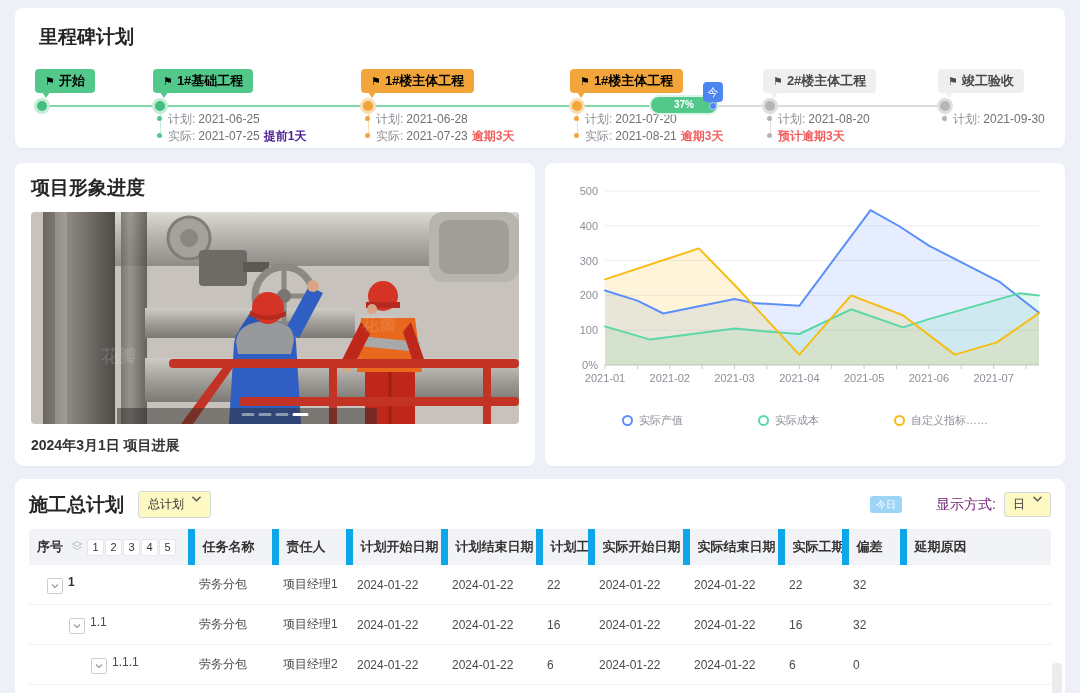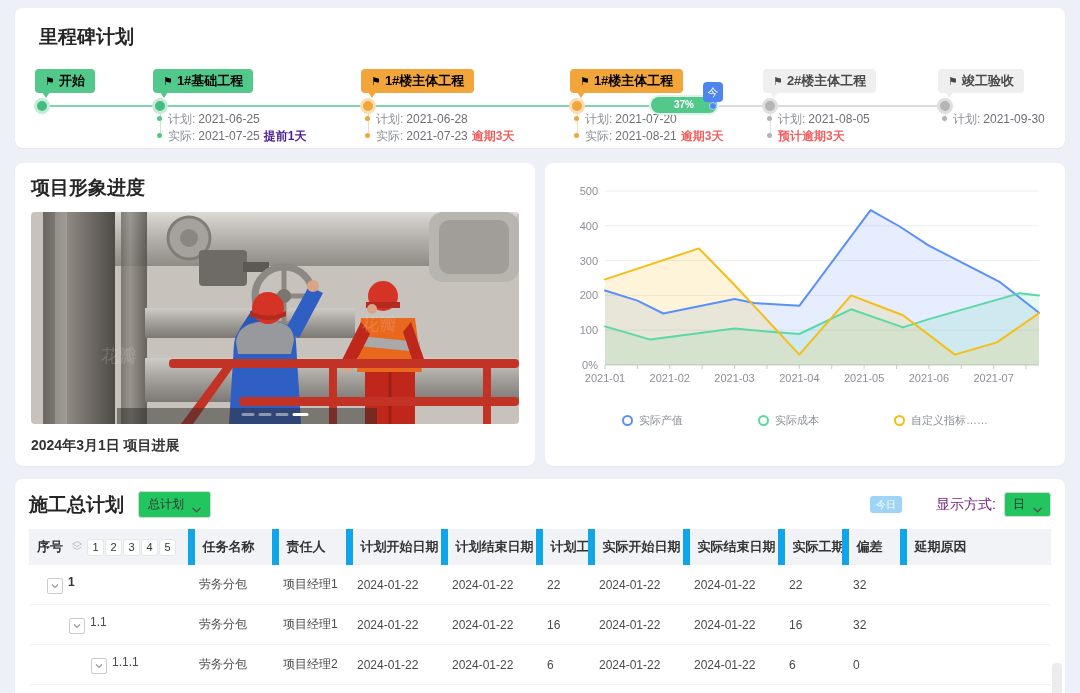--- a/index.html
+++ b/index.html
@@ -57,22 +57,22 @@
   .trend-head{display:flex;justify-content:space-between;align-items:center;}
   .period-select{font-size:12px;color:#333;display:flex;align-items:center;gap:5px;cursor:pointer;}
   #trend-svg .tick{font-size:11px;fill:#8c8f96;font-family:"Liberation Sans",sans-serif;}
   .legend{display:flex;justify-content:center;gap:75px;margin-top:2px;}
   .legend-item{display:flex;align-items:center;gap:6px;font-size:11px;color:#8c8f96;cursor:pointer;}
   .legend-marker{width:7px;height:7px;border-radius:50%;border:2.5px solid;background:#fff;}
 
   
   #card-schedule{left:15px;top:479px;width:1050px;height:240px;padding:12px 14px;box-sizing:border-box;}
   .sched-top{display:flex;align-items:center;}
-  .select-box{display:inline-flex;align-items:flex-end;gap:8px;border:1px solid #d4d7dc;border-radius:3px;
-    padding:4px 9px;font-size:12px;color:#333;margin-left:14px;cursor:pointer;background:#22c55e;}
+  .select-box{display:inline-flex;align-items:flex-start;gap:8px;border:1px solid #d4d7dc;border-radius:3px;
+    padding:4px 9px;font-size:12px;color:#333;margin-left:14px;cursor:pointer;background:#fef9c3;}
   .sched-right{margin-left:auto;display:flex;align-items:center;gap:8px;}
   .today-pill{background:#9ed5f6;color:#fff;font-size:10px;padding:3px 6px;border-radius:3px;line-height:11px;}
   .disp-label{font-size:14px;color:#701a75;margin-left:26px;}
   table.sched{border-collapse:collapse;width:100%;margin-top:11px;table-layout:fixed;}
   table.sched th{background:#f1f3f6;font-size:13px;color:#333;text-align:left;padding:9px 8px;font-weight:bold;
     white-space:nowrap;overflow:hidden;}
   table.sched th + th{border-left:7px solid #0ea5e9;margin-left:27px;}
   table.sched td{font-size:12px;color:#4a4a4a;padding:10px 8px;border-bottom:1px solid #f0f1f3;white-space:nowrap;overflow:hidden;}
   .lvl-btn{display:inline-block;width:15px;height:15px;background:#fff;border-radius:2px;text-align:center;
     line-height:15px;font-size:11px;color:#333;margin-left:3px;box-shadow:0 0 0 1px #e4e7eb;cursor:pointer;font-weight:normal;}
@@ -134,21 +134,21 @@
       <div class="today-marker" style="left:688px">
         <div class="today-badge">今</div>
         <span class="today-dot"></span>
       </div>
 
       <div class="ms" style="left:745px">
         <div class="ms-badge gray"><span class="ms-flag">⚑</span><span>2#楼主体工程</span></div>
         <span class="ms-dot gray"></span>
         <span class="ms-conn gray"></span>
         <div class="ms-dates">
-          <div class="ms-row"><span class="ms-bullet gray"></span><span>计划:</span><span class="ms-date">2021-08-05</span></div>
+          <div class="ms-row"><span class="ms-bullet gray"></span><span>计划:</span><span class="ms-date">2021-08-20</span></div>
           <div class="ms-row"><span class="ms-bullet gray"></span><span class="note-red" style="margin-left:0">预计逾期3天</span></div>
         </div>
       </div>
 
       <div class="ms" style="left:920px">
         <div class="ms-badge gray"><span class="ms-flag">⚑</span><span>竣工验收</span></div>
         <span class="ms-dot gray"></span>
         <span class="ms-conn gray" style="height:8px"></span>
         <div class="ms-dates">
           <div class="ms-row"><span class="ms-bullet gray"></span><span>计划:</span><span class="ms-date">2021-09-30</span></div>

